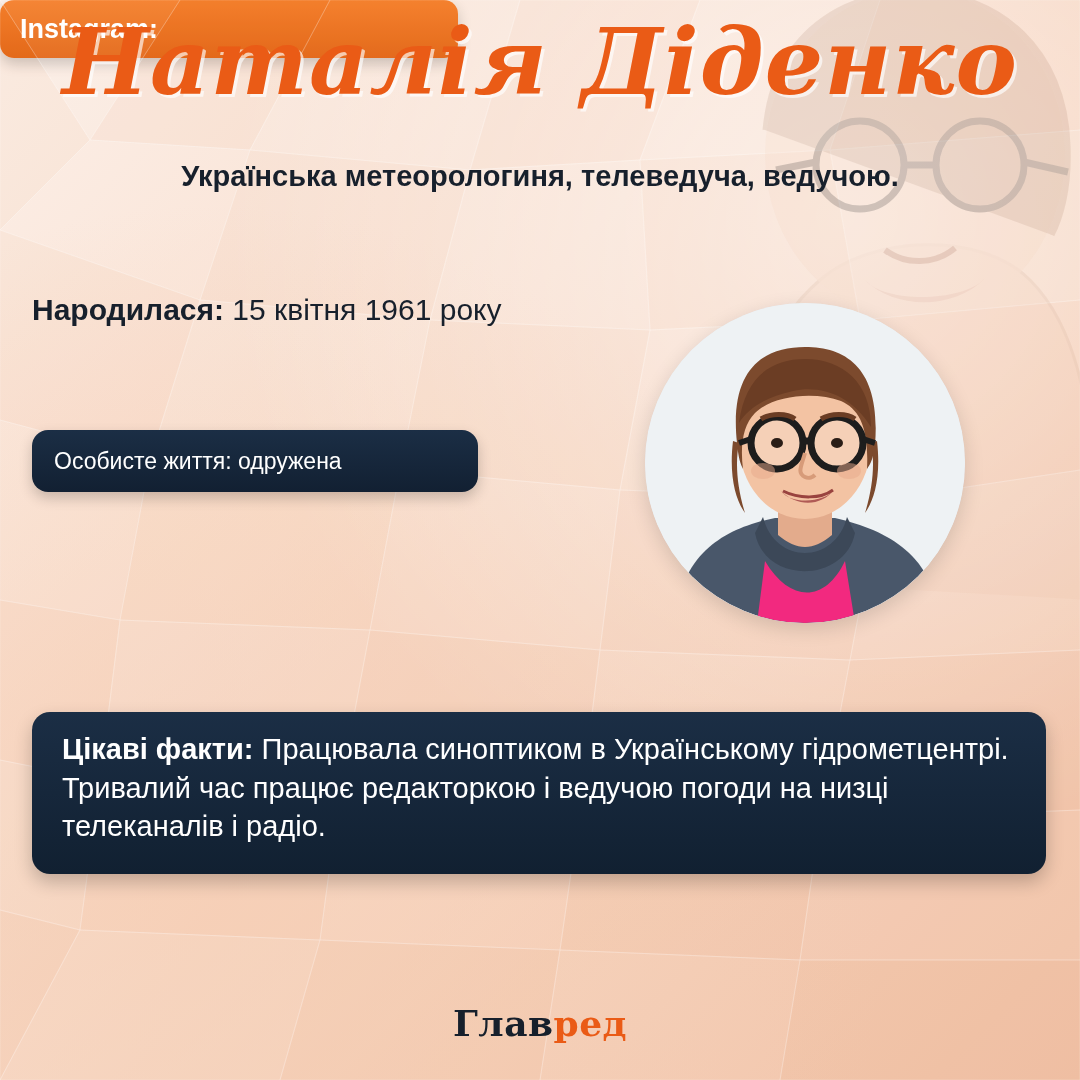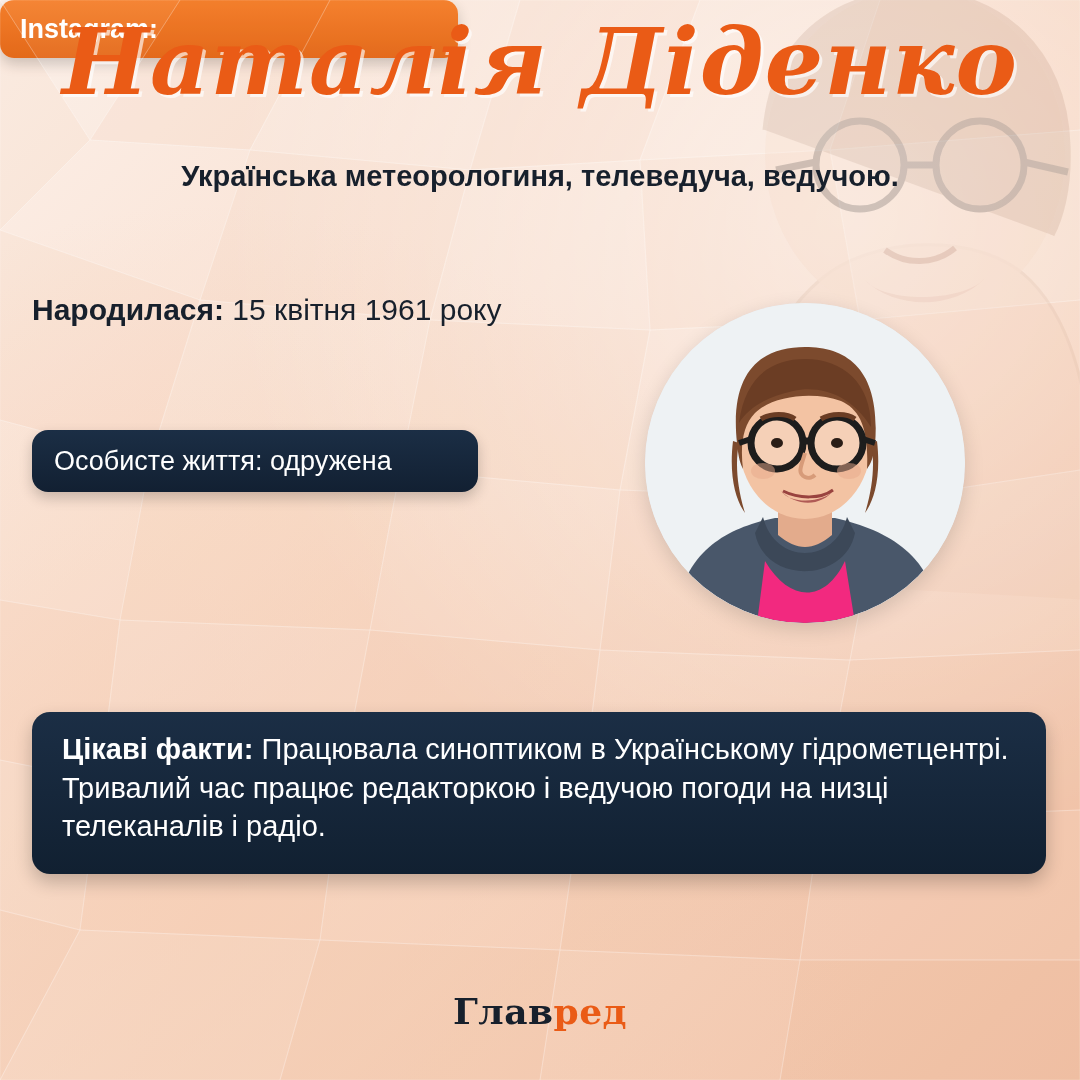--- a/index.html
+++ b/index.html
@@ -102,21 +102,21 @@
   .pill-dark {
     background: linear-gradient(180deg, #1b2e45 0%, #122032 100%);
   }
 
   .pill-personal {
     left: 32px;
     top: 430px;
     width: 446px;
     height: 62px;
     padding: 0 22px;
-    font-size: 27px;
+    font-size: 23px;
   }
 
   
   .pill-instagram {
     left: 32px;
     top: 570px;
     width: 418px;
     height: 58px;
     padding: 0 20px;
     border-radius: 14px;
@@ -159,21 +159,21 @@
     border-radius: 50%;
     overflow: hidden;
     background: #e9eef2;
     box-shadow: 0 6px 20px rgba(0,0,0,0.14);
   }
 
   
   .logo {
     position: absolute;
     left: 0;
-    bottom: 48px;
+    bottom: 36px;
     width: 1080px;
     text-align: center;
     font-family: "DejaVu Serif", serif;
     font-weight: bold;
     font-size: 36px;
     letter-spacing: 0.5px;
   }
   .logo .part-dark { color: #17202c; }
   .logo .part-orange { color: #ea5b16; }
 </style>

